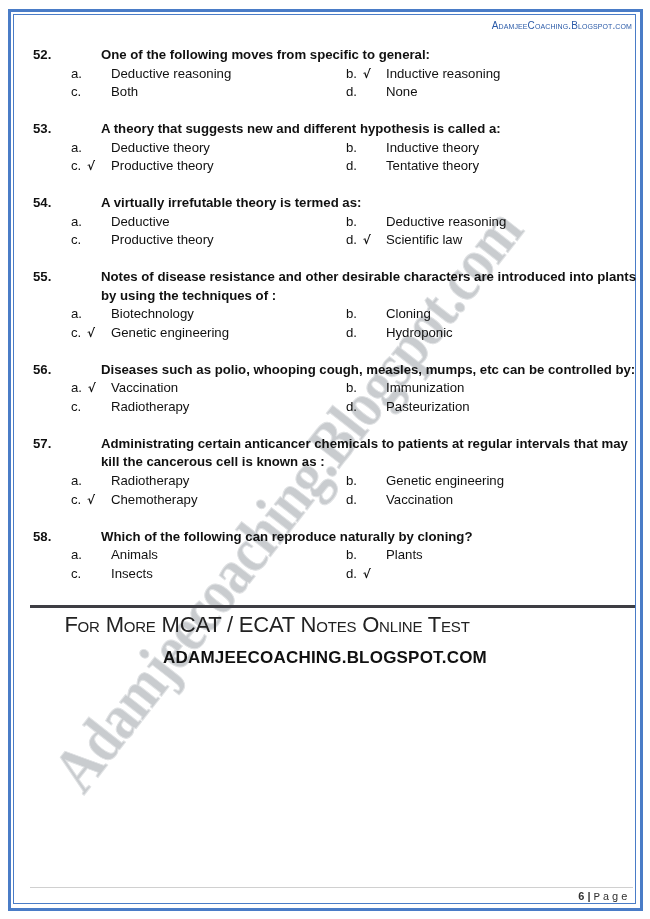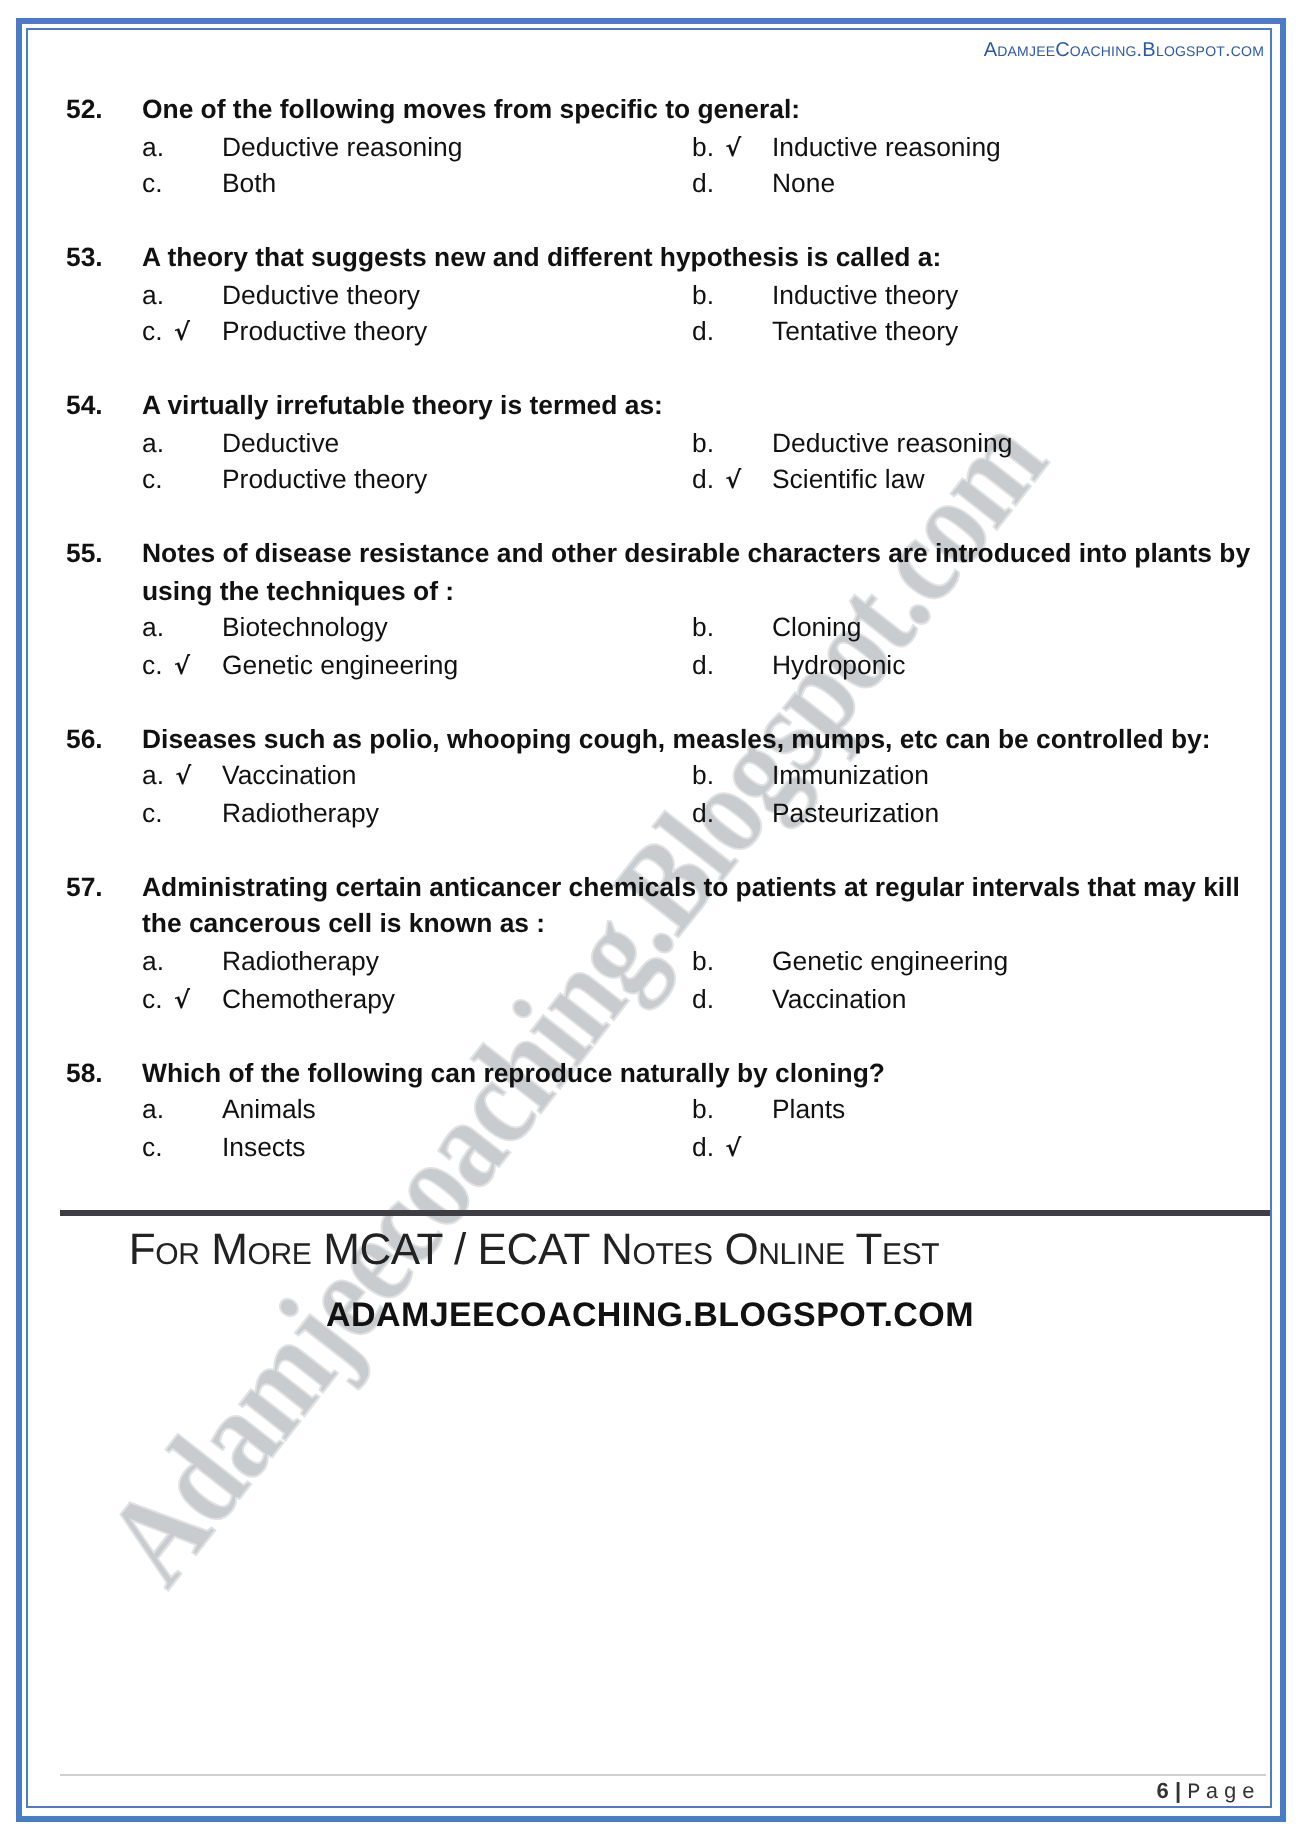--- a/index.html
+++ b/index.html
@@ -16,21 +16,21 @@
     position: absolute; left: 13px; top: 14px; width: 621px; height: 888px;
     border: 1px solid #4a7cc7;
   }
   .header-site {
     position: absolute; right: 18px; top: 20px;
     font-size: 10px; color: #2a5aa8; font-variant: small-caps;
     letter-spacing: 0.1px;
   }
   .content { position: absolute; left: 33px; top: 46px; width: 605px; }
   .question { margin-bottom: 18px; }
-  .q-line { display: flex; font-weight: bold; font-size: 13.2px; line-height: 18.5px; }
+  .q-line { display: flex; font-weight: bold; font-size: 13.2px; line-height: 18.5px; gap: 30px; }
   .q-num { width: 38px; flex: none; }
   .q-text { flex: 1; }
   .opts { display: grid; grid-template-columns: 275px 250px; padding-left: 38px; }
   .opt { display: flex; font-size: 13.2px; line-height: 18.8px; }
   .opt-letter { width: 40px; flex: none; }
   .tick { font-weight: bold; font-family: "DejaVu Sans", sans-serif; font-size: 12px; margin-left: 2px; }
   .rule {
     position: absolute; left: 30px; top: 605px; width: 605px; height: 3px;
     background: #3e3e44;
   }

